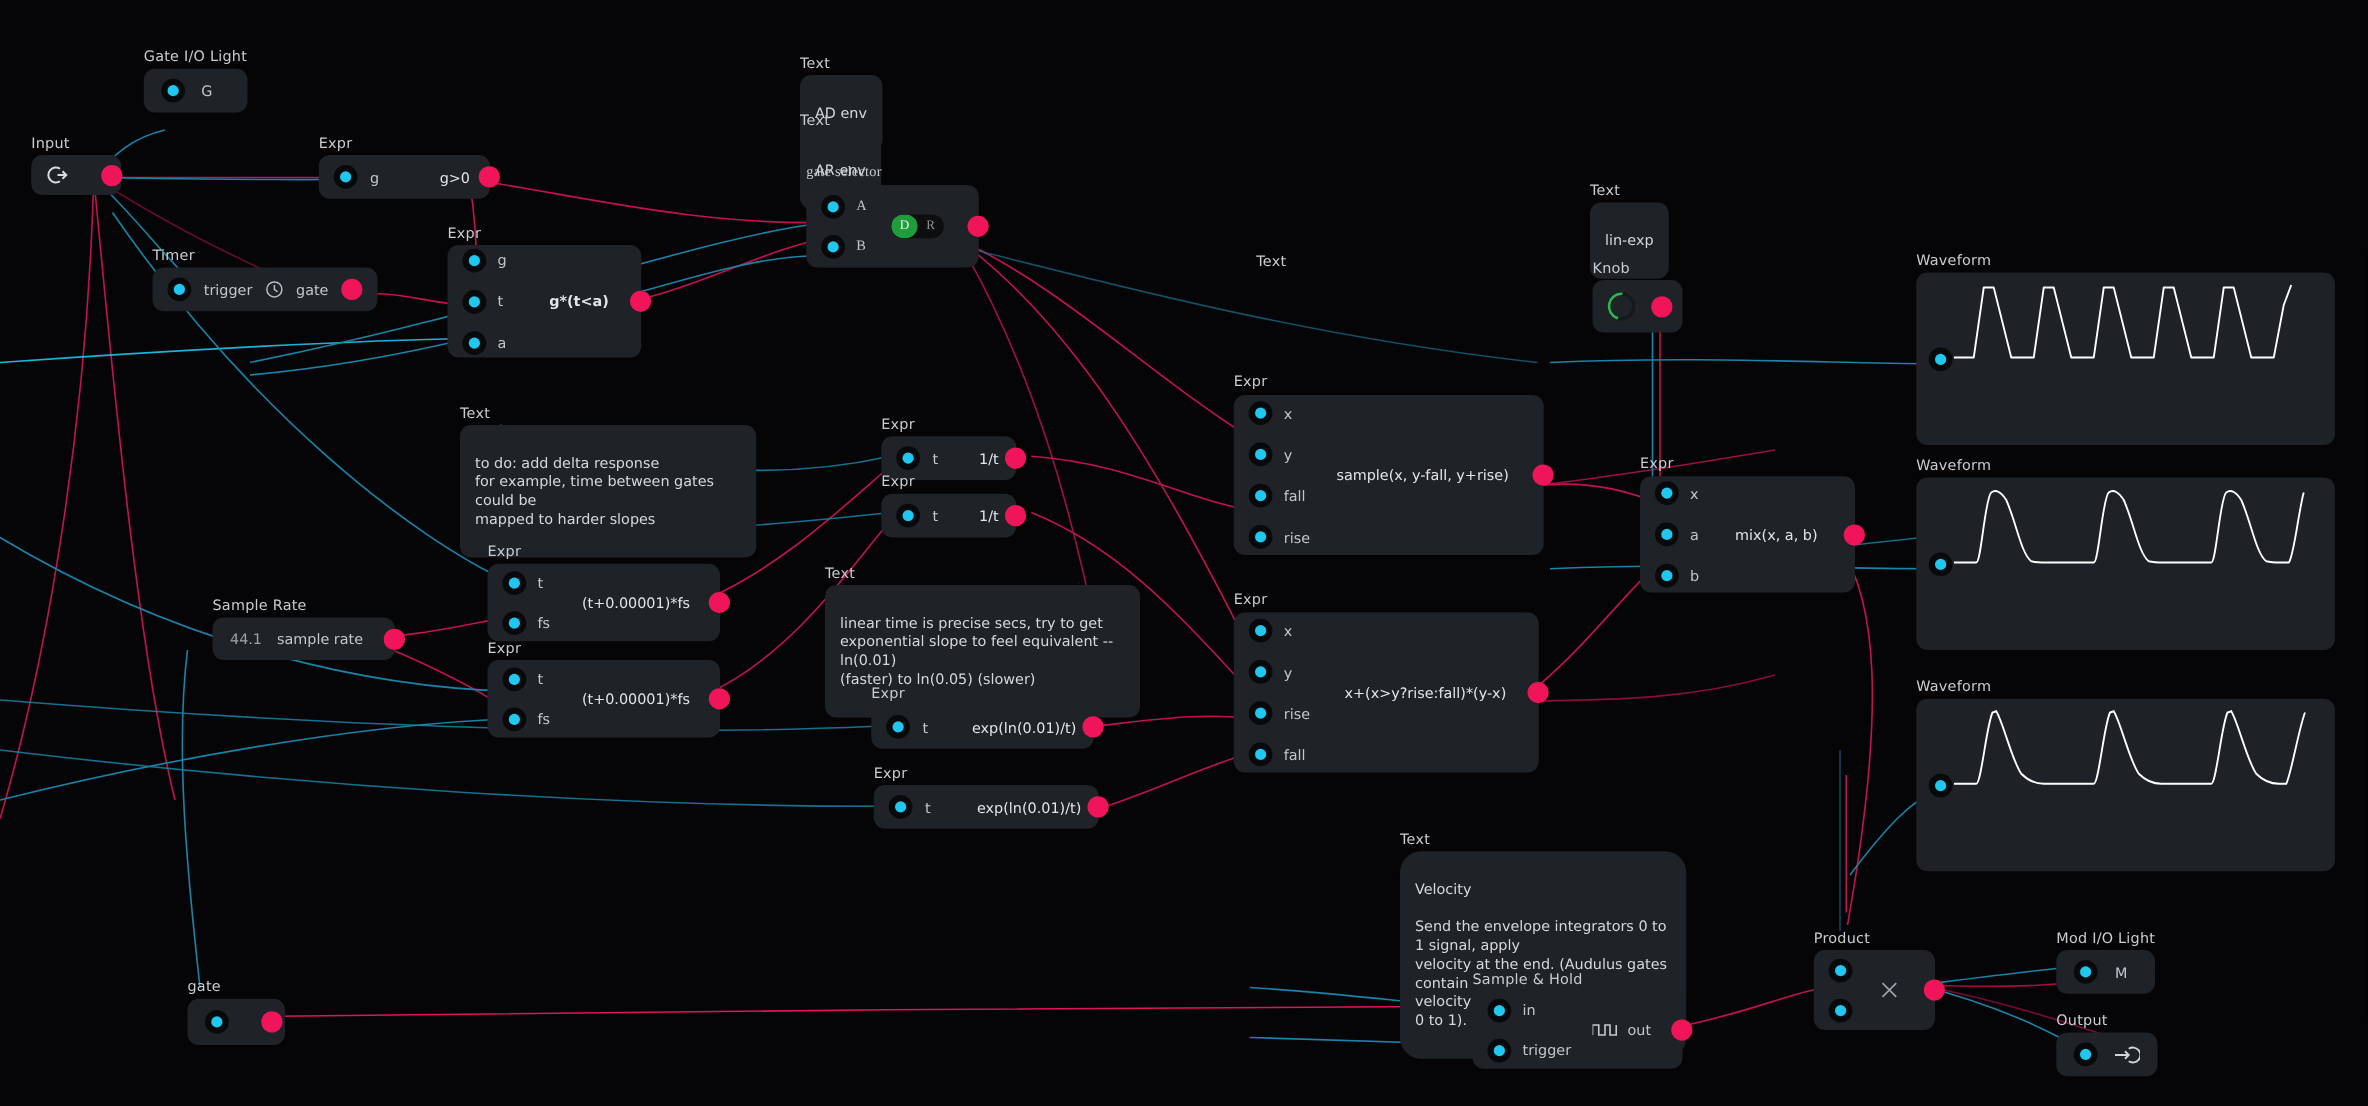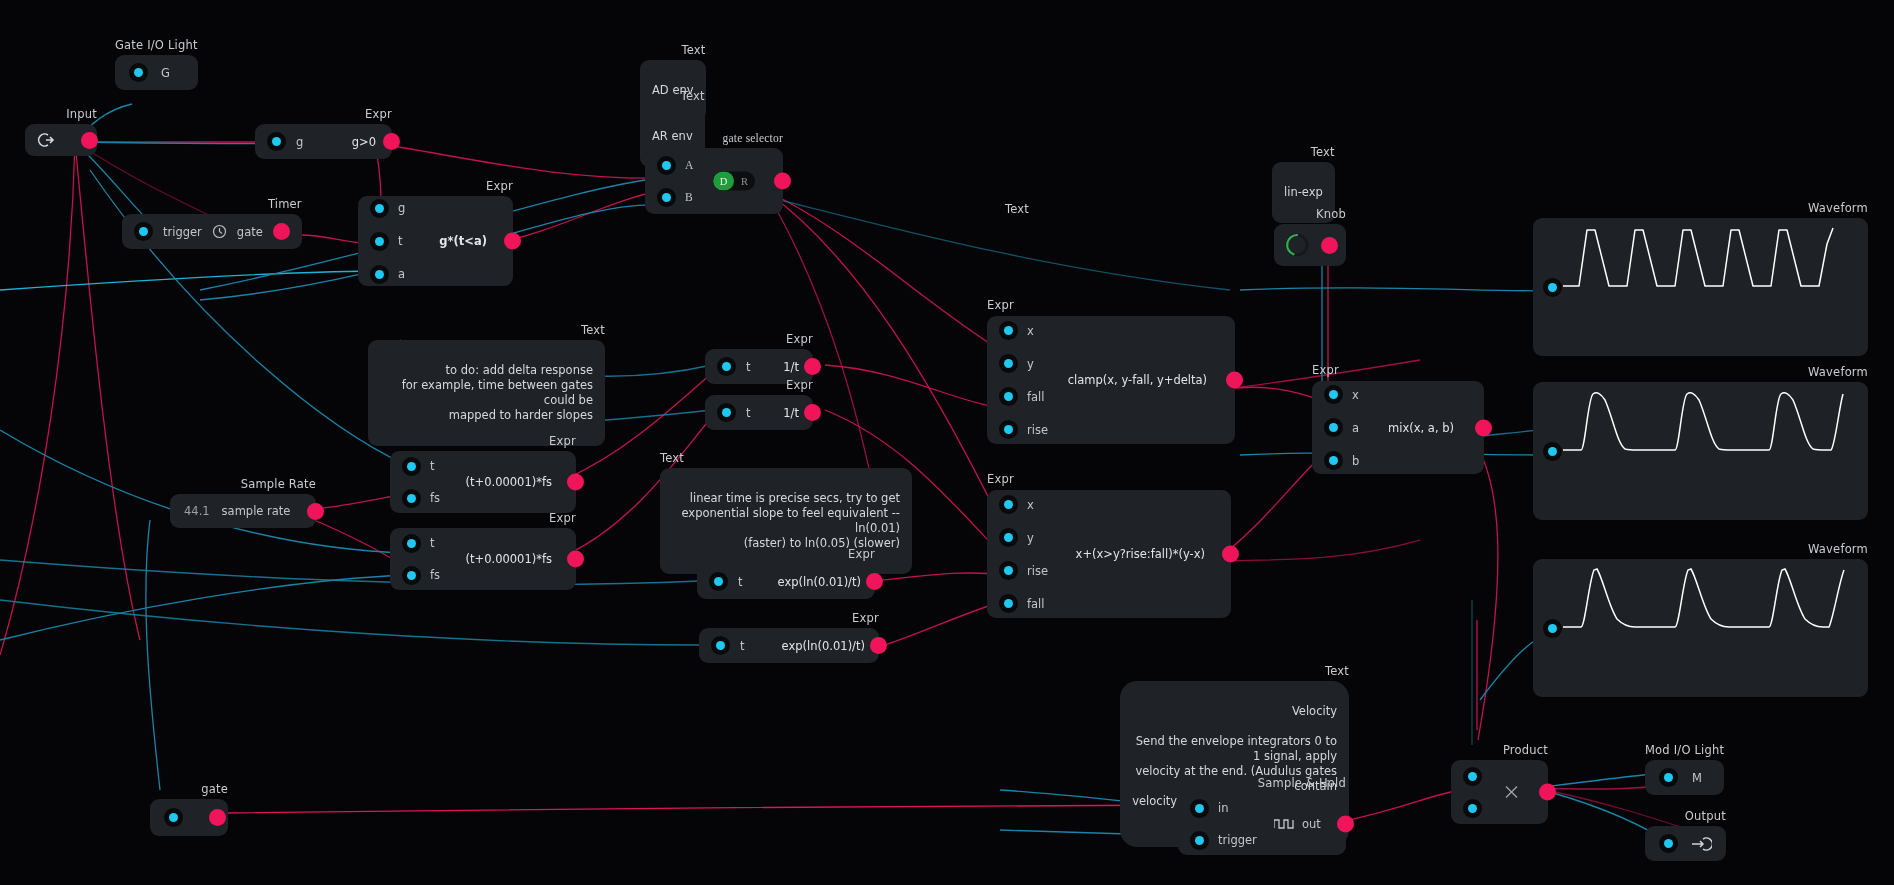--- a/index.html
+++ b/index.html
@@ -20,21 +20,20 @@
   #wires {
     position: absolute;
     left: 0; top: 0;
     width: 1894px; height: 885px;
     pointer-events: none;
     z-index: 1;
   }
   .node {
     position: absolute;
     z-index: 2;
-    text-align: right;
   }
   .node-title {
     font-size: 11.5px;
     color: #c9ccd1;
     letter-spacing: 0.2px;
     margin-bottom: 3px;
     white-space: nowrap;
     line-height: 13px;
   }
   .node-body {
@@ -497,21 +496,21 @@
             </span>
           <span class="port-label">fall</span>
         </div>
         <div class="row">
           <span class="port">
               <i></i>
             </span>
           <span class="port-label">rise</span>
         </div>
       </div>
-      <span class="expr-text" style="position:absolute; right:28px; top:50%; transform:translateY(-50%);">clamp(x, y-fall, y+delta)</span>
+      <span class="expr-text" style="position:absolute; right:28px; top:50%; transform:translateY(-50%);">sample(x, y-fall, y+rise)</span>
       <span class="out-dot" style="position:absolute; right:-8px; top:50%; transform:translateY(-50%);"></span>
     </div>
   </div>
   <div class="node" style="left:987px; top:299px;">
     <div class="node-title">Expr</div>
   </div>
 
   <div class="node" style="left:987px; top:490px;">
     <div class="node-body" style="padding:14px 12px; width:244px; height:128px;">
       <div class="rows" style="gap:14px;">

